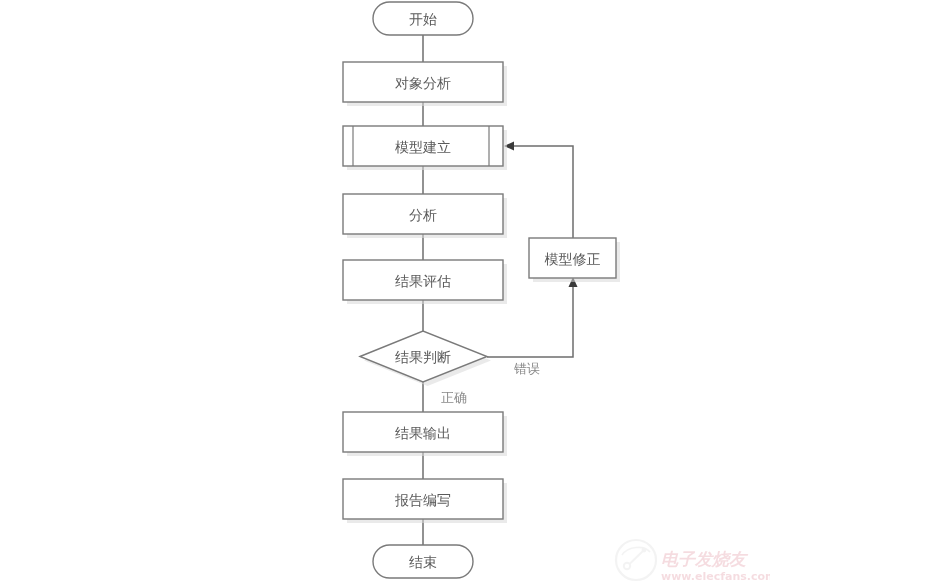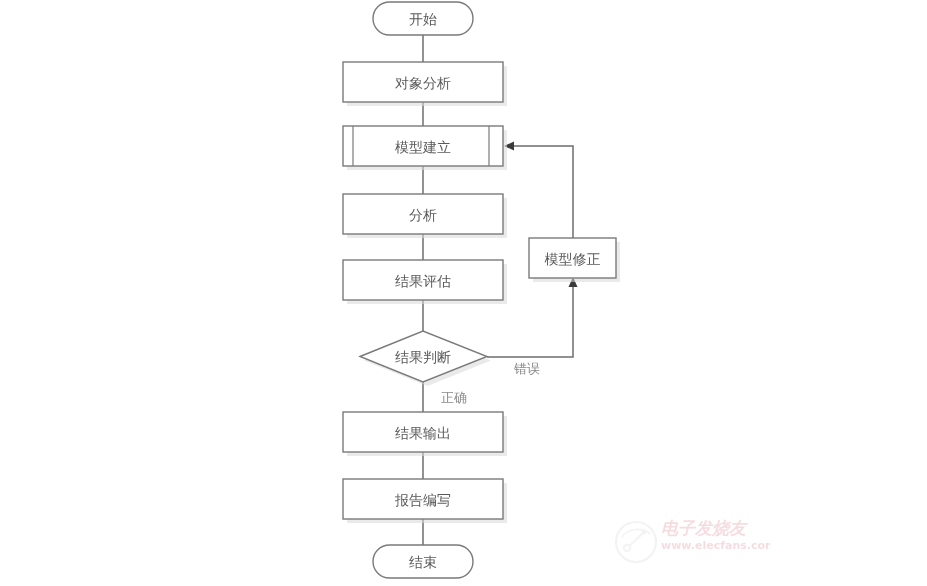--- a/index.html
+++ b/index.html
@@ -60,25 +60,25 @@
     font-family: "DejaVu Sans", "Liberation Sans", sans-serif;
     font-size: 13px;
     fill: #8a8a8a;
     text-anchor: middle;
     dominant-baseline: central;
   }
   
   #watermark {
     position: absolute;
     right: 6px;
-    bottom: 12px;
+    bottom: 4px;
     width: 150px;
     height: 54px;
     display: flex;
-    align-items: flex-start;
+    align-items: flex-end;
     opacity: 0.30;
     pointer-events: none;
   }
   #watermark .wm-logo {
     width: 44px;
     height: 44px;
     flex: 0 0 44px;
     margin-right: 3px;
   }
   #watermark .wm-text {

